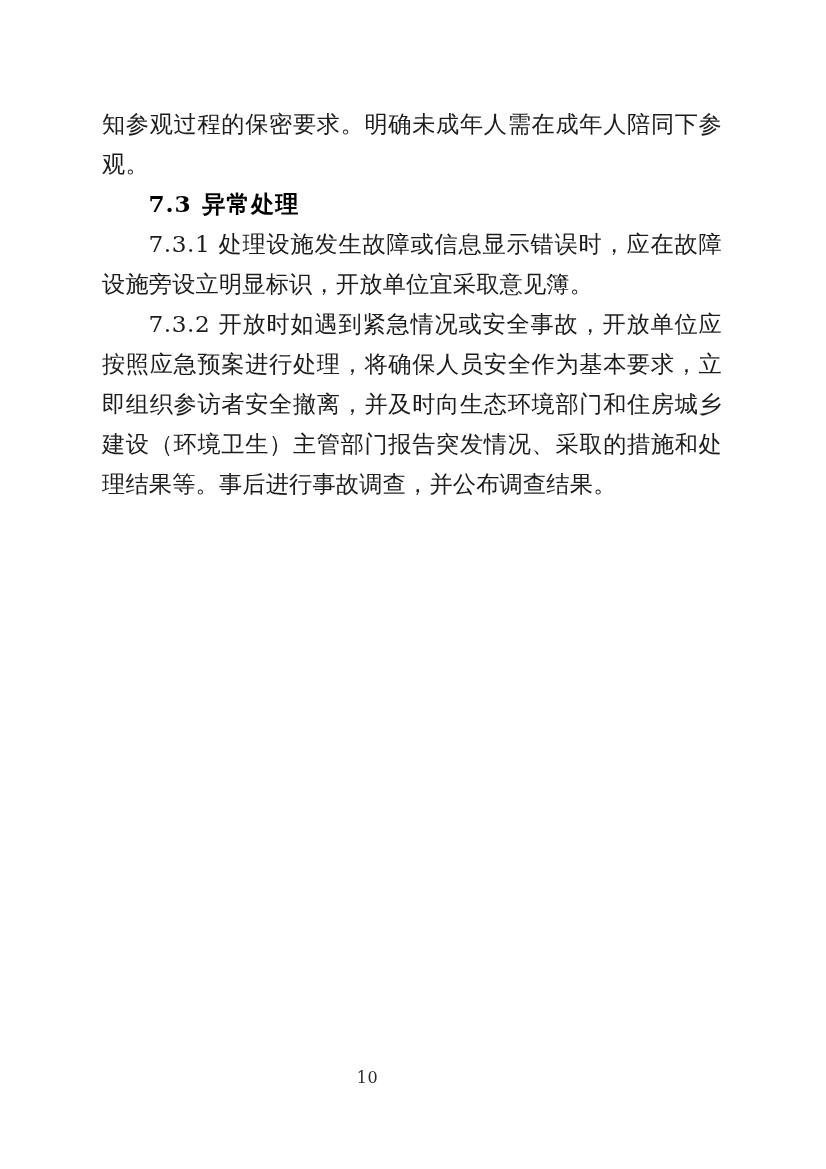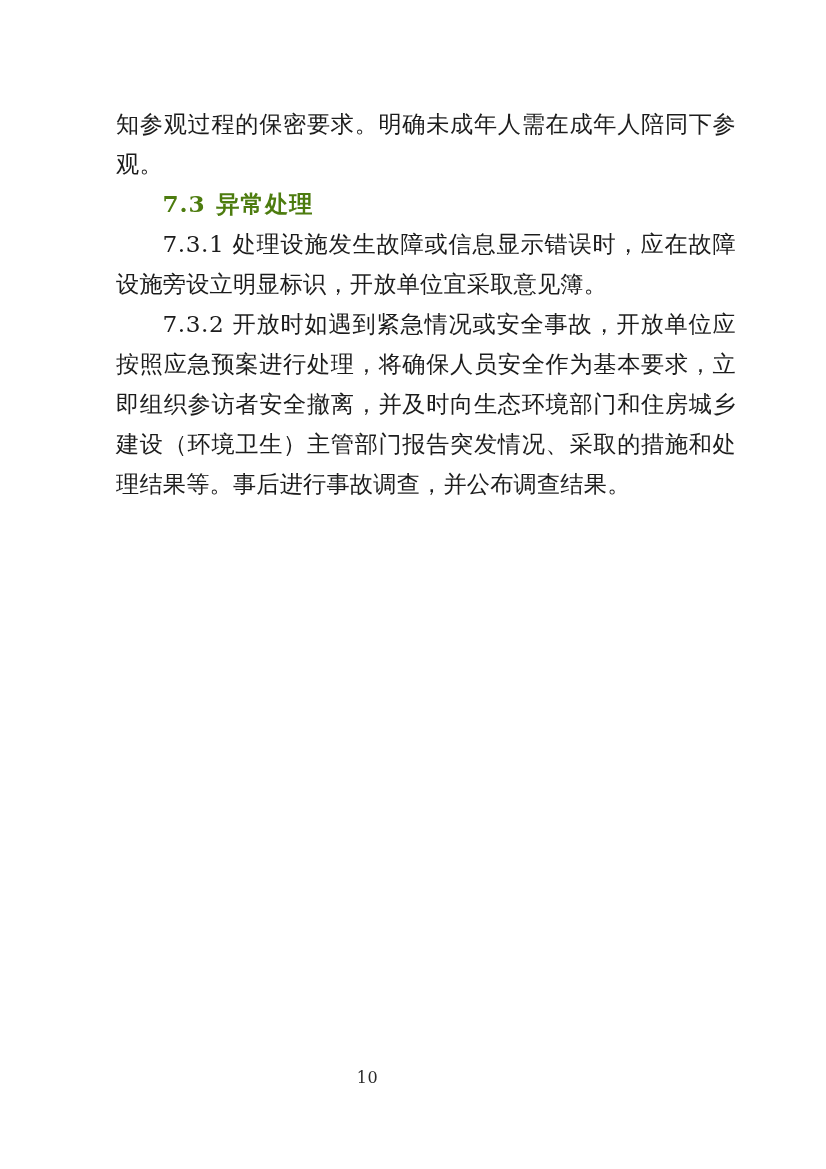--- a/index.html
+++ b/index.html
@@ -22,21 +22,21 @@
     position: absolute;
     left: 0;
     top: 0;
     width: 826px;
     height: 1169px;
     background: #ffffff;
   }
 
   .content {
     position: absolute;
-    left: 116px;
+    left: 102px;
     top: 104px;
     width: 620px;
   }
 
   
   .para {
     margin: 0;
     font-size: 23.2px;
     line-height: 40px;
     text-align: justify;
@@ -53,21 +53,21 @@
   }
 
   
   .heading {
     margin: 0;
     font-size: 23.2px;
     line-height: 40px;
     font-weight: bold;
     text-indent: 2em;
     letter-spacing: 0.5px;
-    color: #4d7c0f;
+    color: #000000;
     font-family: "DejaVu Sans", "Liberation Sans", sans-serif;
   }
   .heading .num {
     font-family: "DejaVu Serif", "Liberation Serif", serif;
     font-weight: bold;
     letter-spacing: 1px;
   }
   .heading .htext {
     margin-left: 0.45em;
     letter-spacing: 1.2px;

